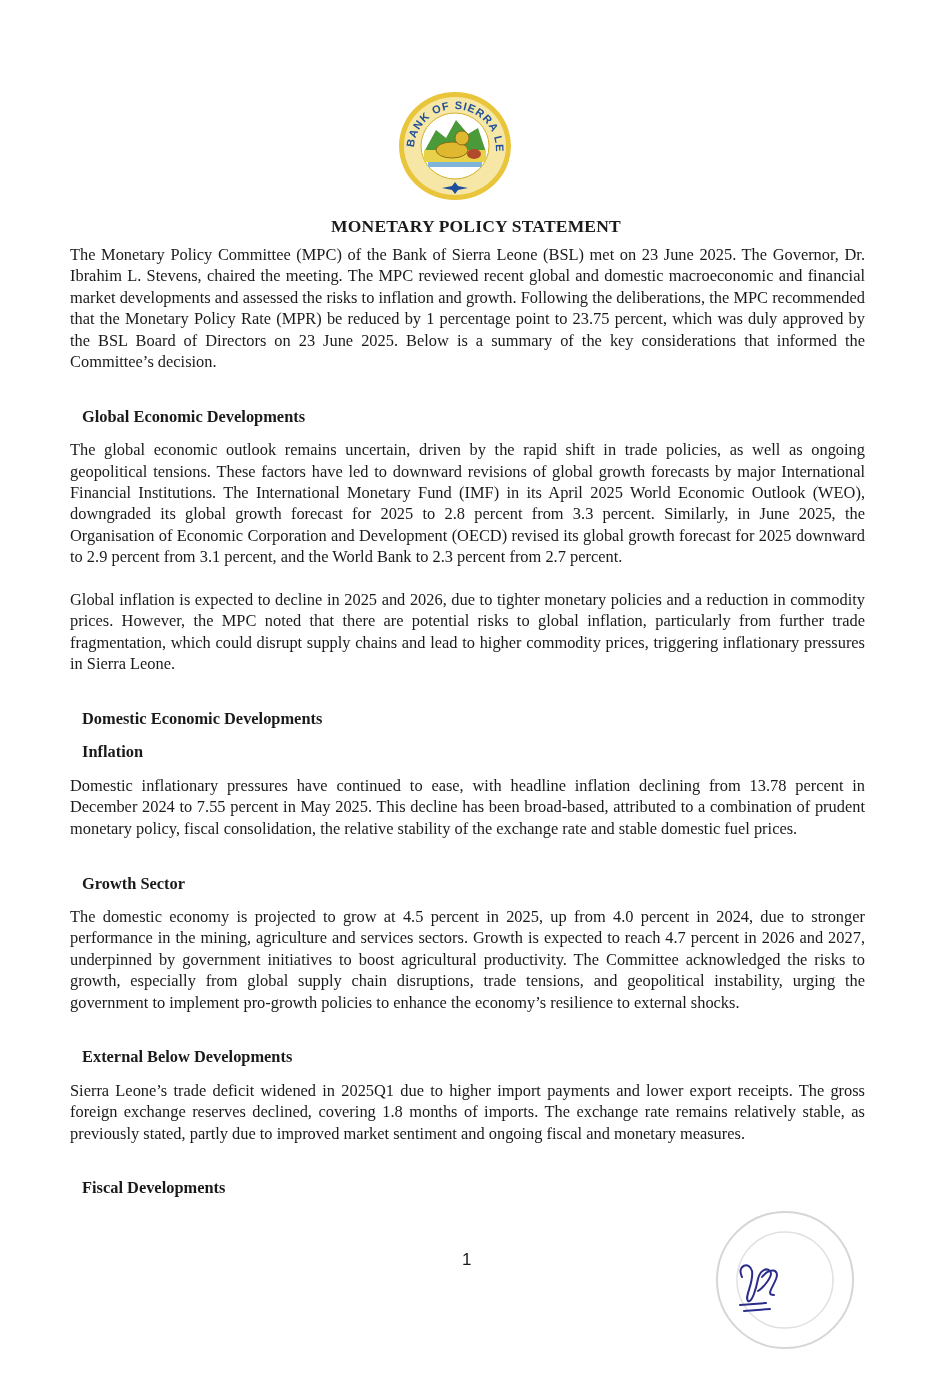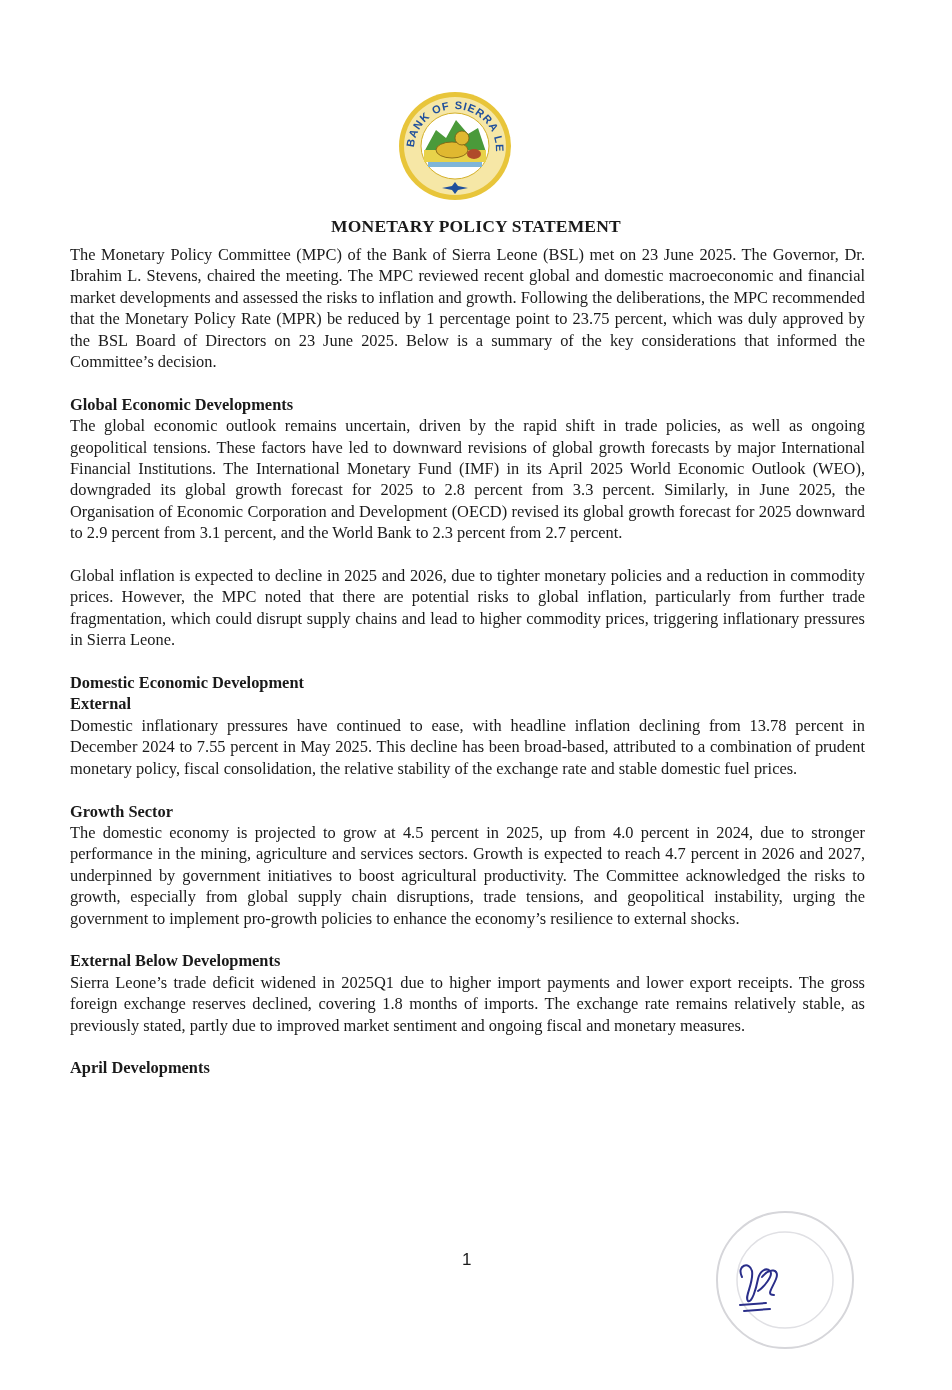--- a/index.html
+++ b/index.html
@@ -7,21 +7,21 @@
     width: 952px; height: 1390px; background: #ffffff; position: relative; overflow: hidden;
     font-family: "Liberation Serif", "DejaVu Serif", serif; color: #1a1a1a;
   }
   .logo { position: absolute; left: 396px; top: 90px; width: 118px; height: 112px; }
   .title {
     position: absolute; left: 0; width: 952px; top: 216px; text-align: center;
     font-weight: bold; font-size: 17.5px; letter-spacing: 0.2px;
   }
   .content { position: absolute; left: 70px; top: 244px; width: 795px; }
   p { margin: 0; font-size: 16.4px; line-height: 21.4px; text-align: justify; }
-  .h { font-weight: bold; font-size: 16.4px; line-height: 21.4px; margin: 0; }
+  .h { font-weight: bold; font-size: 16.4px; line-height: 21.4px; margin: 12px; }
   .gap { height: 21.4px; }
   .pagenum {
     position: absolute; top: 1250px; left: 462px; font-family: "Liberation Sans", sans-serif; font-size: 17px;
   }
   .stamp { position: absolute; left: 700px; top: 1205px; width: 170px; height: 150px; }
 </style>
 </head>
 <body>
 
 <svg class="logo" viewBox="0 0 118 112">
@@ -49,34 +49,34 @@
 <div class="content">
   <p>The Monetary Policy Committee (MPC) of the Bank of Sierra Leone (BSL) met on 23 June 2025.  The Governor, Dr. Ibrahim L. Stevens, chaired the meeting. The MPC reviewed recent global and domestic macroeconomic and financial market developments and assessed the risks to inflation and growth. Following the deliberations, the MPC recommended that the Monetary Policy Rate (MPR) be reduced by 1 percentage point to 23.75 percent, which was duly approved by the BSL Board of Directors on 23 June 2025.  Below is a summary of the key considerations that informed the Committee’s decision.</p>
   <div class="gap"></div>
 
   <div class="h">Global Economic Developments</div>
   <p>The global economic outlook remains uncertain, driven by the rapid shift in trade policies, as well as ongoing geopolitical tensions. These factors have led to downward revisions of global growth forecasts by major International Financial Institutions. The International Monetary Fund (IMF) in its April 2025 World Economic Outlook (WEO), downgraded its global growth forecast for 2025 to 2.8 percent from 3.3 percent. Similarly, in June 2025, the Organisation of Economic Corporation and Development (OECD) revised its global growth forecast for 2025 downward to 2.9 percent from 3.1 percent, and the World Bank to 2.3 percent from 2.7 percent.</p>
   <div class="gap"></div>
   <p>Global inflation is expected to decline in 2025 and 2026, due to tighter monetary policies and a reduction in commodity prices. However, the MPC noted that there are potential risks to global inflation, particularly from further trade fragmentation, which could disrupt supply chains and lead to higher commodity prices, triggering inflationary pressures in Sierra Leone.</p>
   <div class="gap"></div>
 
-  <div class="h">Domestic Economic Development</div>
-  <div class="h">External</div>
+  <div class="h">Domestic Economic Developments</div>
+  <div class="h">Inflation</div>
   <p>Domestic inflationary pressures have continued to ease, with headline inflation declining from 13.78 percent in December 2024 to 7.55 percent in May 2025. This decline has been broad-based, attributed to a combination of prudent monetary policy, fiscal consolidation, the relative stability of the exchange rate and stable domestic fuel prices.</p>
   <div class="gap"></div>
 
   <div class="h">Growth Sector</div>
   <p>The domestic economy is projected to grow at 4.5 percent in 2025, up from 4.0 percent in 2024, due to stronger performance in the mining, agriculture and services sectors. Growth is expected to reach 4.7 percent in 2026 and 2027, underpinned by government initiatives to boost agricultural productivity. The Committee acknowledged the risks to growth, especially from global supply chain disruptions, trade tensions, and geopolitical instability, urging the government to implement pro-growth policies to enhance the economy’s resilience to external shocks.</p>
   <div class="gap"></div>
 
   <div class="h">External Below Developments</div>
   <p>Sierra Leone’s trade deficit widened in 2025Q1 due to higher import payments and lower export receipts. The gross foreign exchange reserves declined, covering 1.8 months of imports. The exchange rate remains relatively stable, as previously stated, partly due to improved market sentiment and ongoing fiscal and monetary measures.</p>
   <div class="gap"></div>
 
-  <div class="h">April Developments</div>
+  <div class="h">Fiscal Developments</div>
 </div>
 
 <div class="pagenum">1</div>
 
 <svg class="stamp" viewBox="0 0 170 150">
   <circle cx="85" cy="75" r="68" fill="none" stroke="#d6d6da" stroke-width="2"></circle>
   <circle cx="85" cy="75" r="48" fill="none" stroke="#e0e0e4" stroke-width="1.5"></circle>
   <g fill="none" stroke="#2a2e8a" stroke-width="2" stroke-linecap="round">
     <path d="M 42 72 C 36 60, 50 56, 52 66 C 54 78, 44 92, 48 96 C 52 98, 56 84, 58 74 C 60 66, 66 62, 70 66 C 74 70, 64 82, 58 86"></path>
     <path d="M 62 72 C 70 62, 80 64, 76 74 C 72 84, 66 90, 74 90"></path>

